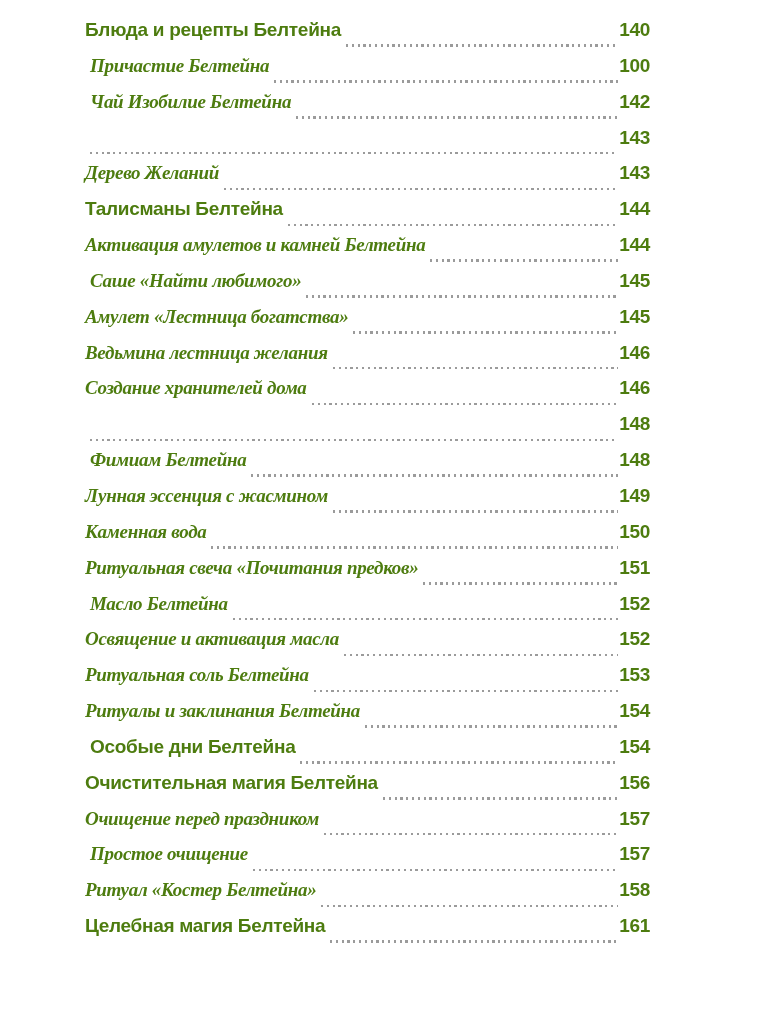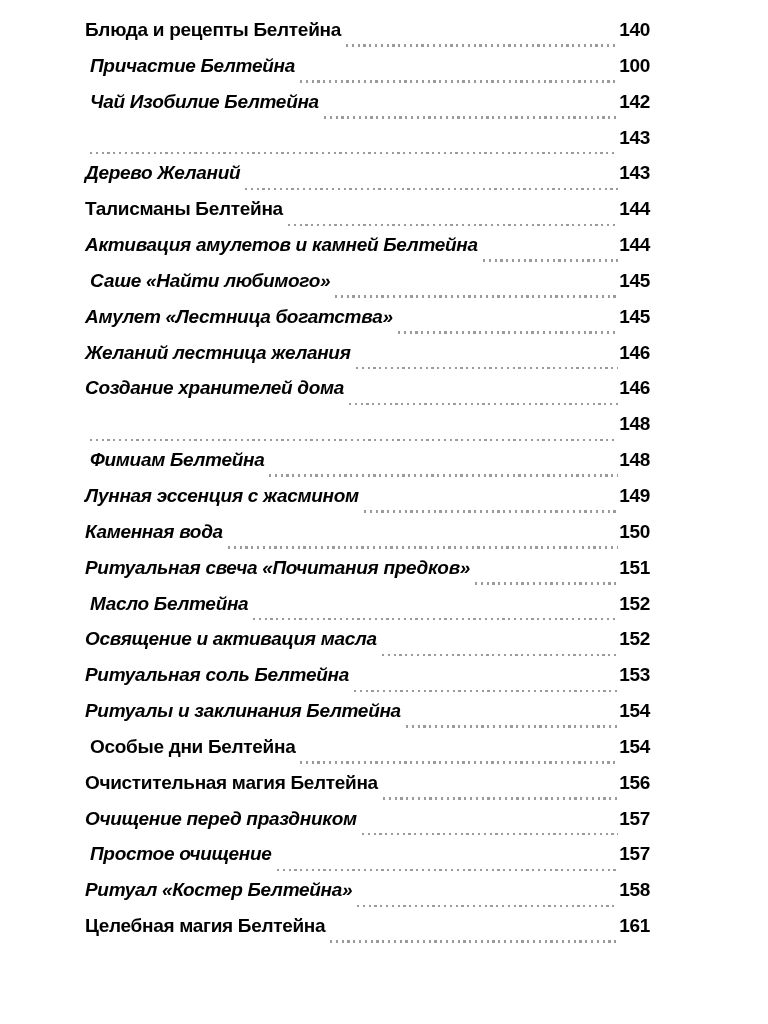--- a/index.html
+++ b/index.html
@@ -20,29 +20,30 @@
     top: 19px;
     left: 85px;
     right: 118px;
   }
   .row {
     display: flex;
     align-items: baseline;
     height: 35.85px;
     font-size: 19px;
     font-weight: 700;
-    color: #000000;
+    color: #4d7c0f;
     letter-spacing: -0.3px;
     white-space: nowrap;
   }
   .row .title {
     flex: 0 0 auto;
   }
   .row.italic .title {
     font-style: italic;
+    font-family: Liberation Serif, serif;
   }
   .row.indented .title {
     padding-left: 5px;
   }
   .row .dots {
     flex: 1 1 auto;
     align-self: flex-end;
     height: 2.5px;
     margin: 0 1px 8px 5px;
     background-image: repeating-linear-gradient(to right, #9b9b9b 0 2.2px, transparent 2.2px 5.8px);
@@ -96,21 +97,21 @@
     <span class="title">Саше «Найти любимого»</span>
     <span class="dots"></span>
     <span class="page-num">145</span>
   </div>
       <div class="row italic">
     <span class="title">Амулет «Лестница богатства»</span>
     <span class="dots"></span>
     <span class="page-num">145</span>
   </div>
       <div class="row italic">
-    <span class="title">Желаний лестница желания</span>
+    <span class="title">Ведьмина лестница желания</span>
     <span class="dots"></span>
     <span class="page-num">146</span>
   </div>
       <div class="row italic">
     <span class="title">Создание хранителей дома</span>
     <span class="dots"></span>
     <span class="page-num">146</span>
   </div>
       <div class="row">
     <span class="dots"></span>

